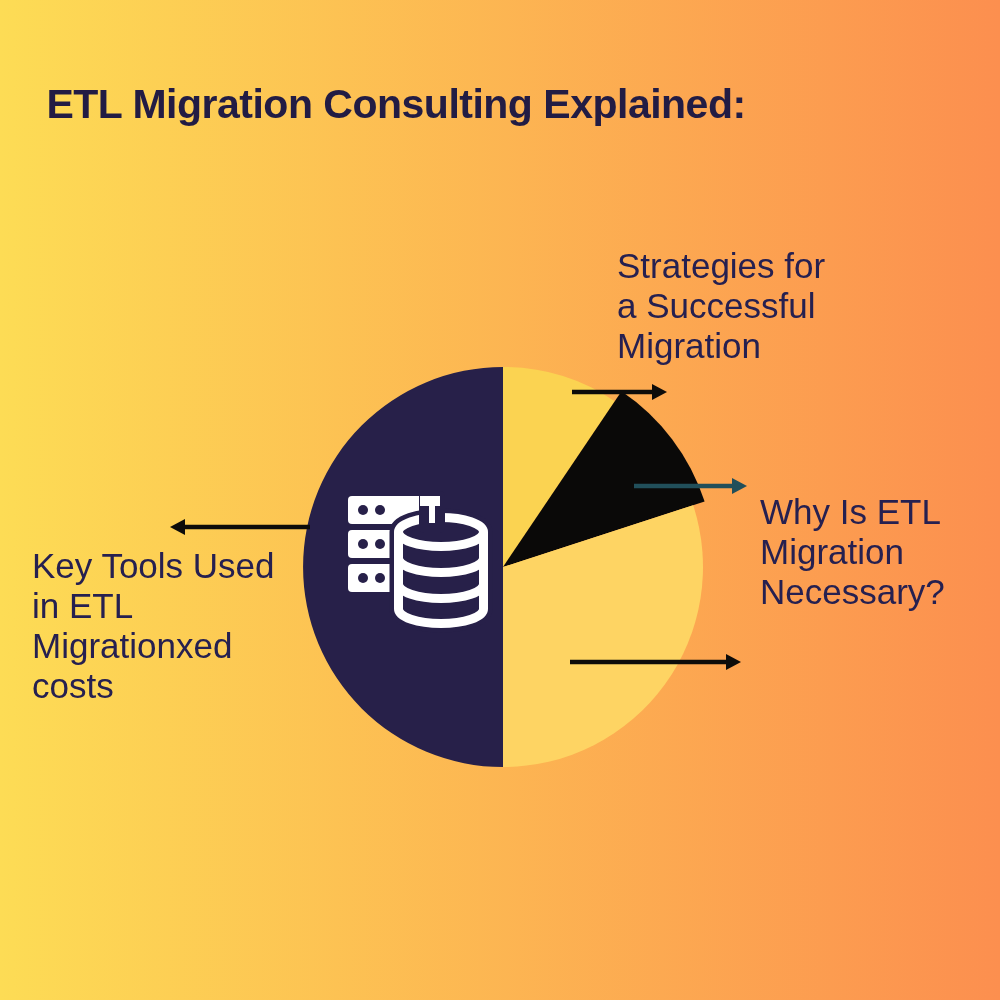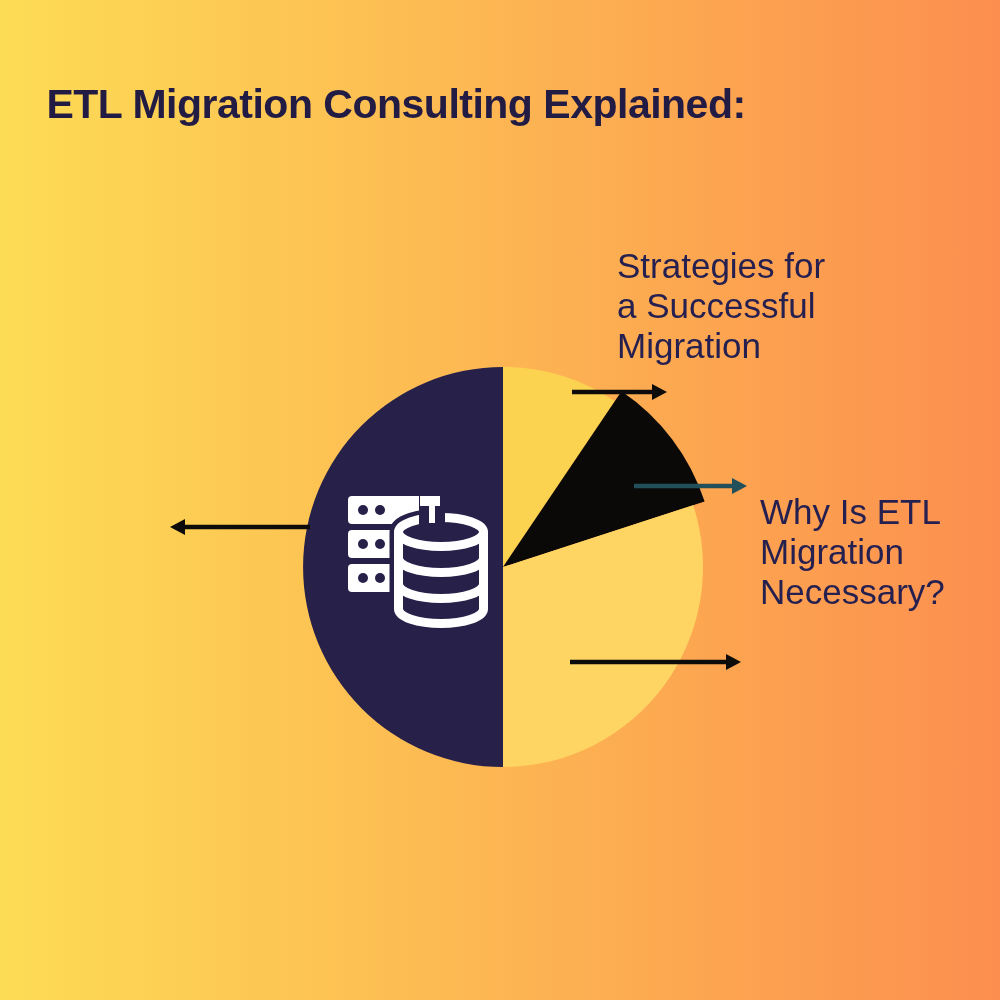--- a/index.html
+++ b/index.html
@@ -97,14 +97,18 @@
       </g>
     </g>
   </svg>
 
   <div class="callout" id="callout-strategies">Strategies for
 a Successful
 Migration</div>
   <div class="callout" id="callout-why">Why Is ETL
 Migration
 Necessary?</div>
+  <div class="callout" id="callout-keytools">Key Tools Used
+in ETL
+Migrationxed
+costs</div>
 
 </div>
 
 </body></html>

